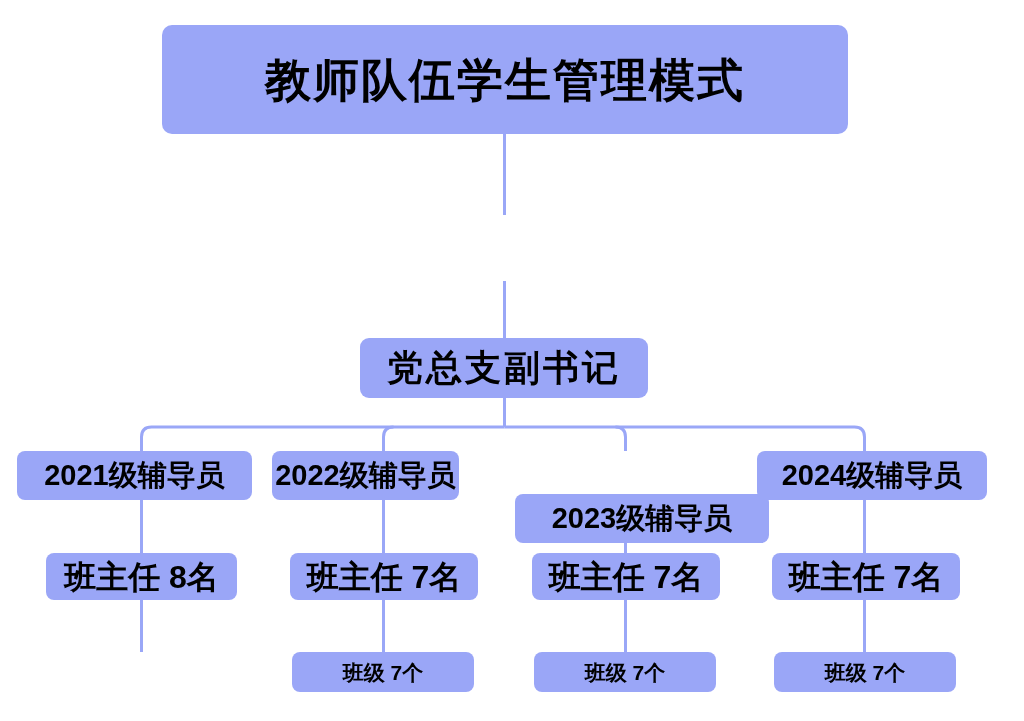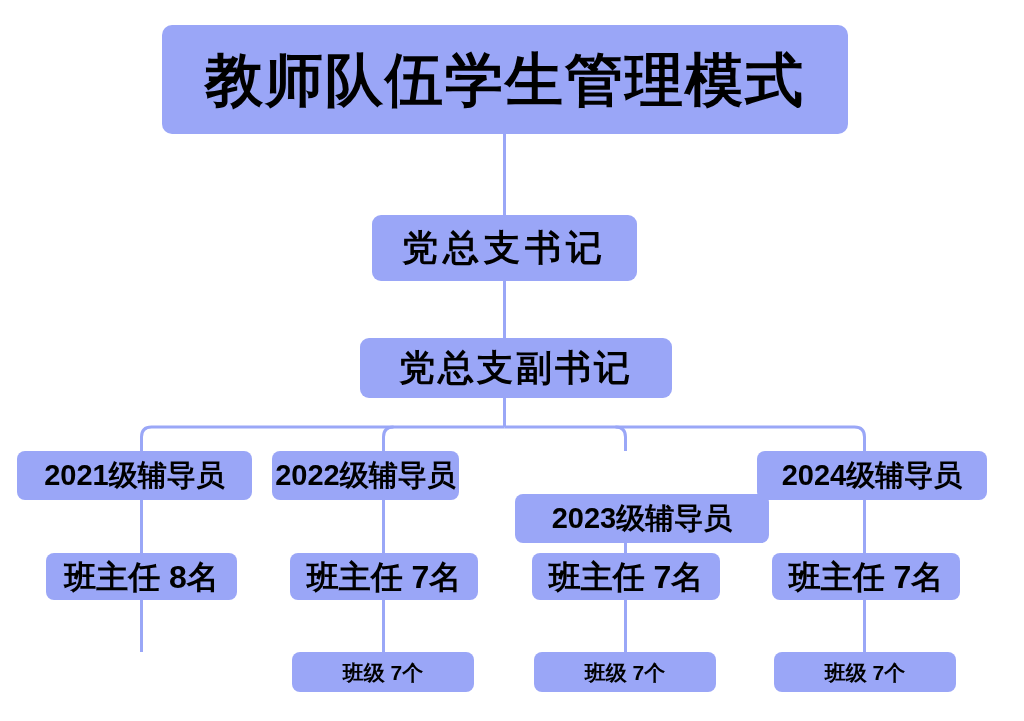--- a/index.html
+++ b/index.html
@@ -46,37 +46,37 @@
     white-space: nowrap;
     line-height: 1;
   }
 
   .node-title {
     left: 162px;
     top: 25px;
     width: 686px;
     height: 109px;
     border-radius: 10px;
-    font-size: 58px;
+    font-size: 46px;
     letter-spacing: 2px;
   }
 
   .node-l2 {
     left: 372px;
     top: 215px;
     width: 265px;
     height: 66px;
     font-size: 36px;
     letter-spacing: 5px;
   }
 
   .node-l3 {
     left: 360px;
     top: 338px;
-    width: 312px;
+    width: 288px;
     height: 60px;
     font-size: 36px;
     letter-spacing: 3px;
   }
 
   .node-l4 {
     top: 451px;
     height: 49px;
     font-size: 29px;
     border-radius: 8px;
@@ -139,21 +139,20 @@
 
       <path d="M141.5,600 L141.5,652"></path>
       <path d="M383.5,600 L383.5,652"></path>
       <path d="M625.5,600 L625.5,652"></path>
       <path d="M864.5,600 L864.5,652"></path>
     </g>
   </svg>
 
   <div class="node node-title">教师队伍学生管理模式</div>
 
-  <div class="node node-l2">党总支书记</div>
 
   <div class="node node-l3">党总支副书记</div>
 
   <div class="node node-l4 c0">2021级辅导员</div>
   <div class="node node-l4 c1">2022级辅导员</div>
   <div class="node node-l4 c2">2023级辅导员</div>
   <div class="node node-l4 c3">2024级辅导员</div>
 
   <div class="node node-l5 c0">班主任  8名</div>
   <div class="node node-l5 c1">班主任  7名</div>

